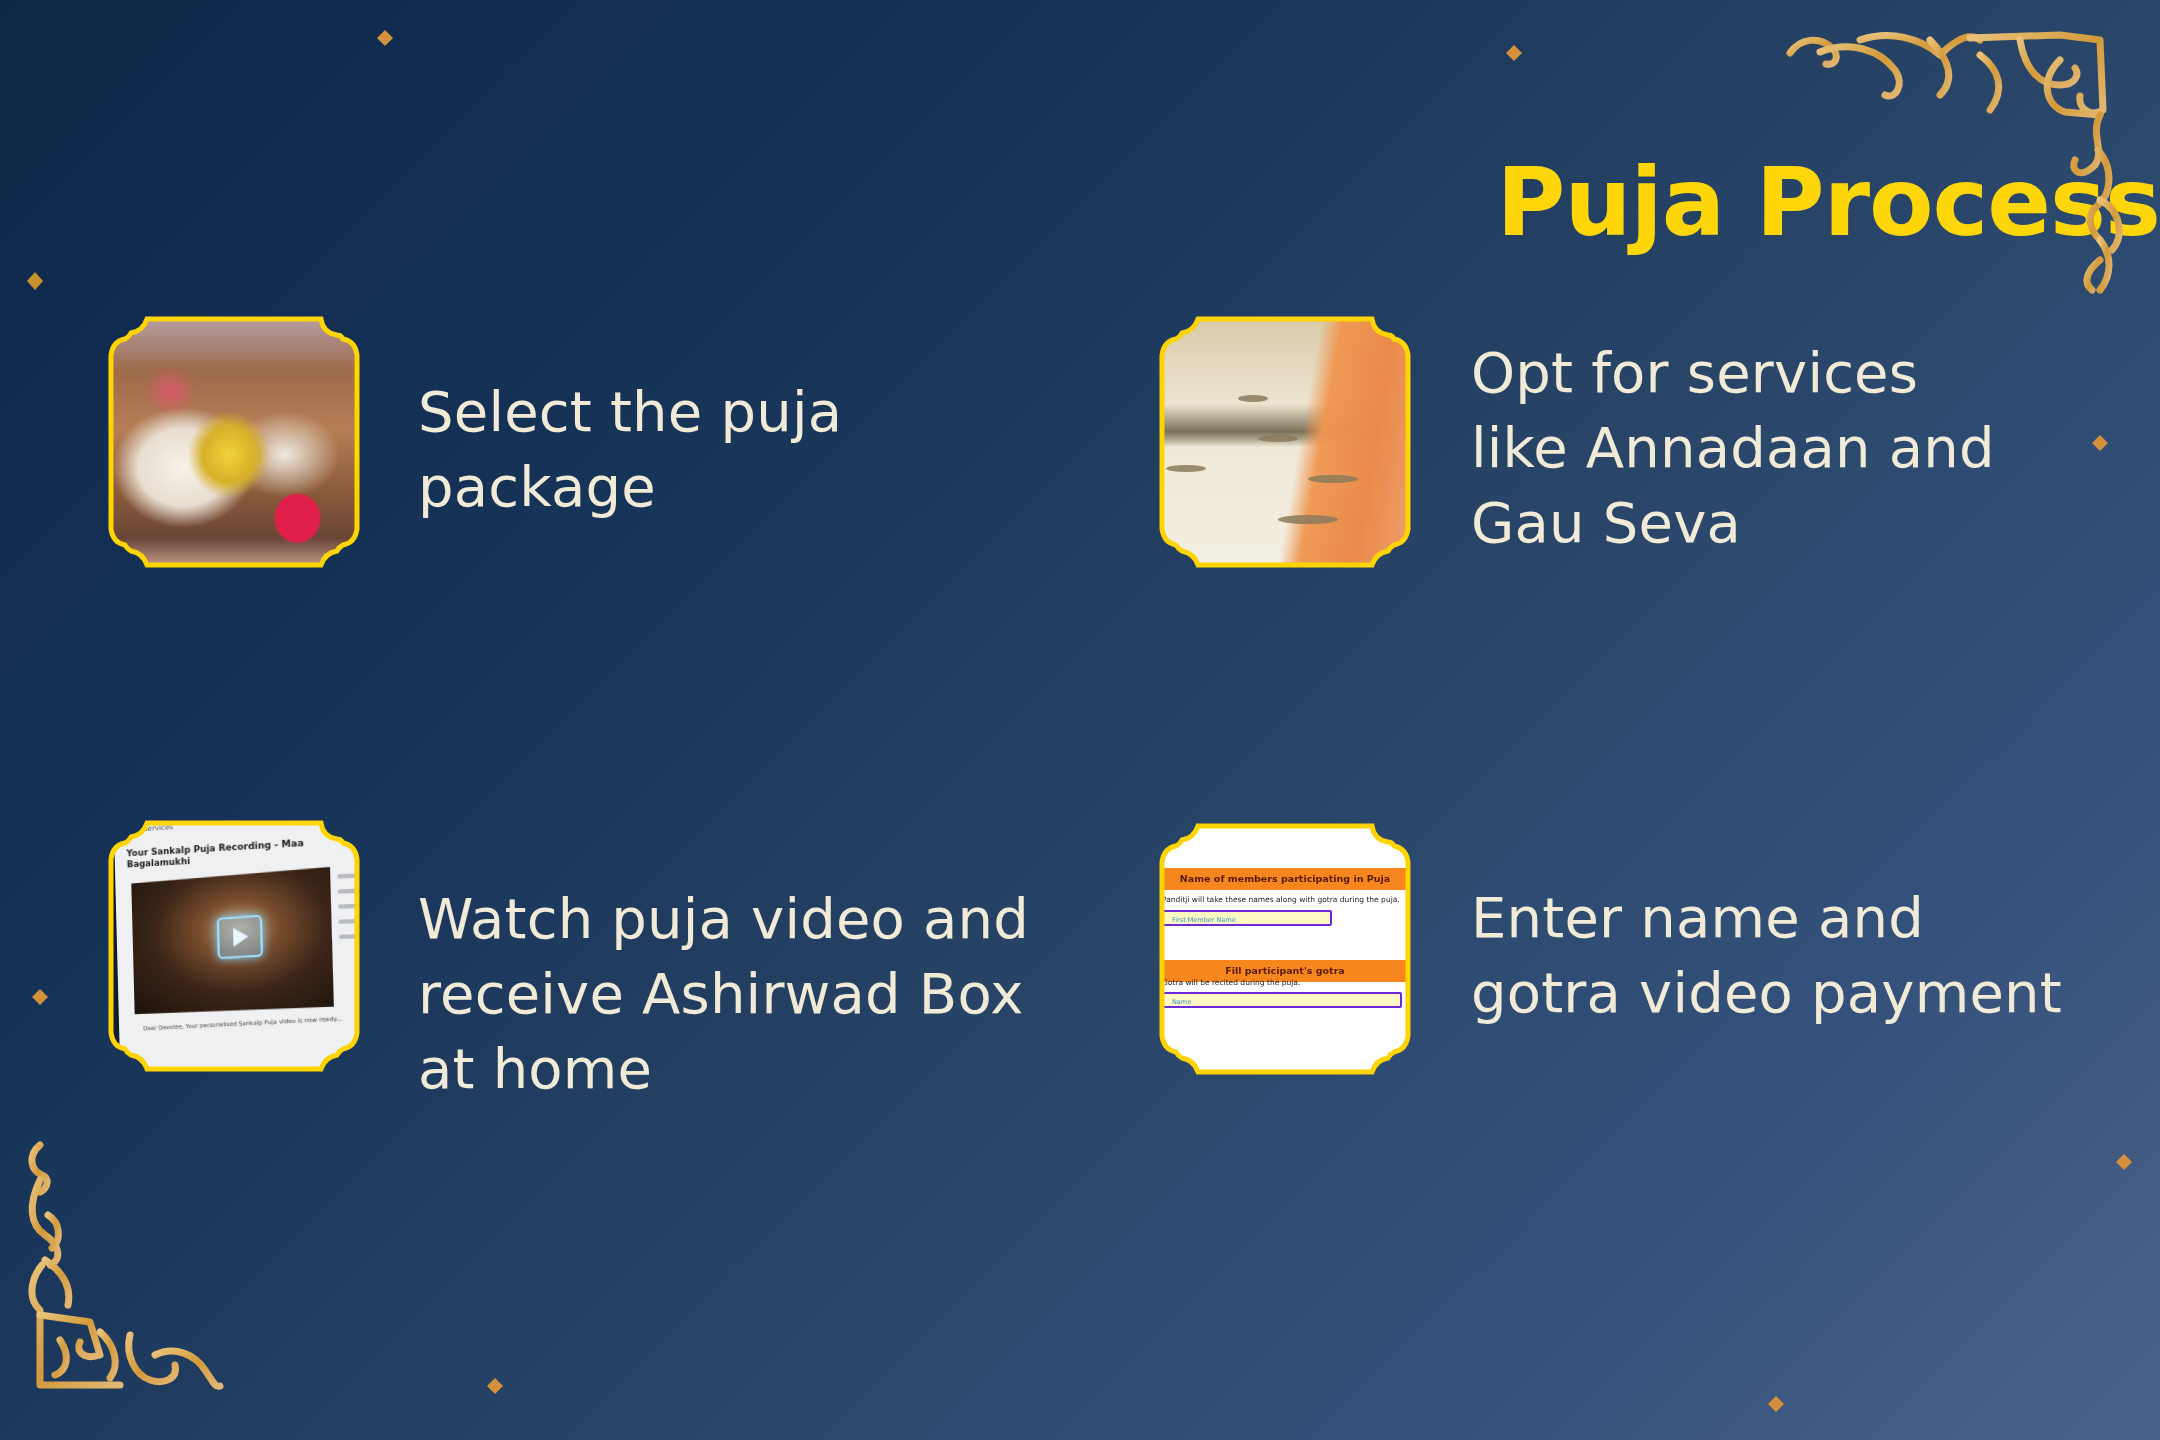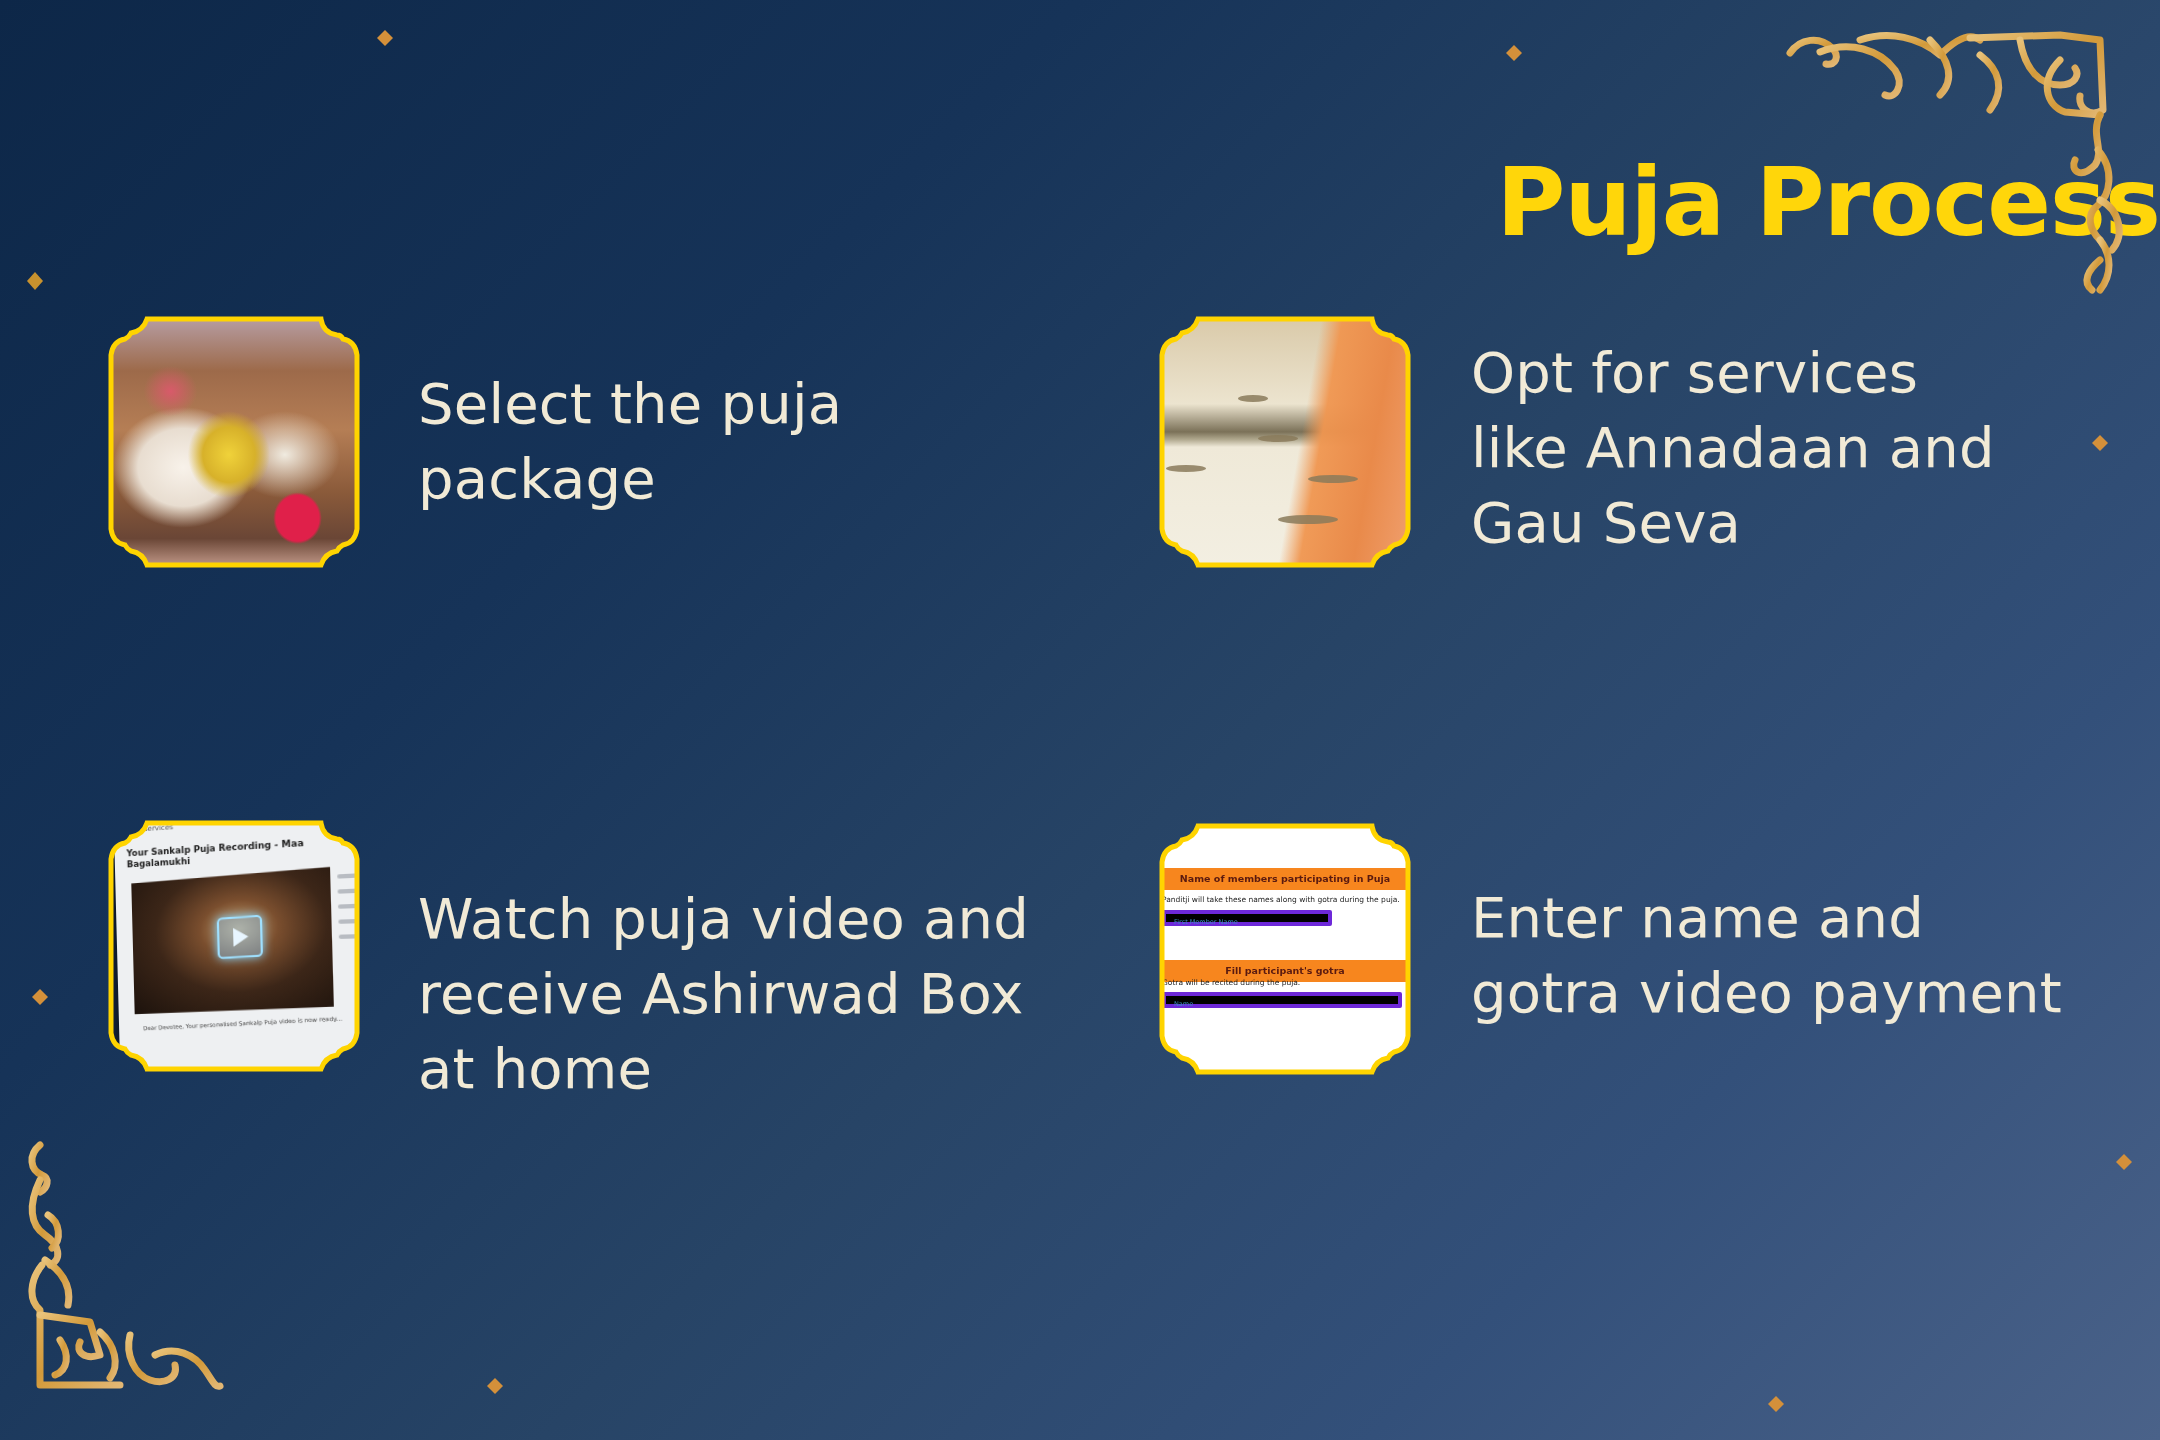--- a/index.html
+++ b/index.html
@@ -19,21 +19,21 @@
   .step-text {
     position: absolute; color: #F1EAD6; font-size: 56px; line-height: 75px;
     font-family: "DejaVu Sans", sans-serif; font-weight: 400; letter-spacing: 0.2px;
   }
   .ornament { position: absolute; }
 
   
   .form { position: absolute; left: 0; top: 0; width: 254px; height: 254px; background: #fff; font-family: "DejaVu Sans", sans-serif; }
   .form .hdr { position: absolute; left: 3px; right: 3px; height: 22px; background: #F7861E; color: #5a1a10; font-size: 9.5px; font-weight: 700; text-align: center; line-height: 22px; }
   .form .txt { position: absolute; left: 4px; font-size: 7.5px; color: #222; white-space: nowrap; }
-  .form .inp { position: absolute; left: 4px; height: 16px; border: 4px solid #6d28d9; border-radius: 2px; font-size: 6.5px; color: #3a8fc2; line-height: 16px; padding-left: 8px; box-sizing: border-box; background: #000000; }
+  .form .inp { position: absolute; left: 4px; height: 16px; border: 2px solid #6d28d9; border-radius: 2px; font-size: 6.5px; color: #3a8fc2; line-height: 16px; padding-left: 8px; box-sizing: border-box; background: #fef9c3; }
 
   
   .vid-wrap { position: absolute; left: 0; top: 0; width: 254px; height: 254px; background: #1a2c4a; overflow: hidden; }
   .vid-card {
     position: absolute; left: 10px; top: -6px; width: 250px; height: 268px; background: #eef0f2;
     transform: perspective(400px) rotateY(-8deg) rotateZ(-1.5deg); transform-origin: left center;
     box-shadow: -6px 0 8px rgba(0,0,0,0.45); font-family: "DejaVu Sans", sans-serif;
   }
   .vid-card .crumb { position: absolute; left: 2px; top: 14px; font-size: 7px; color: #555; }
   .vid-card .vtitle { position: absolute; left: 12px; top: 36px; width: 180px; font-size: 8.5px; font-weight: 700; color: #222; line-height: 11px; }
@@ -159,21 +159,21 @@
 </svg>
 
 <div class="frame" style="left:107px;top:315px">
   <div class="clip" style="clip-path:url(#notch)">
     <div class="photo1"></div>
   </div>
   <svg class="border" viewBox="0 0 254 254">
       <path d="M40,4 L214,4 Q216,18 230,20 Q234,20 236,24 Q248,26 250,40 L250,214 Q248,228 236,230 Q232,232 230,236 Q218,238 214,250 L40,250 Q36,238 24,236 Q20,234 18,230 Q6,228 4,214 L4,40 Q6,26 18,24 Q22,22 24,18 Q36,16 40,4 Z" fill="none" stroke="#FFD400" stroke-width="5"></path>
     </svg>
 </div>
-<div class="step-text" style="left:418px;top:366px;width:600px">Select the puja package</div>
+<div class="step-text" style="left:418px;top:374px;width:600px">Select the puja package</div>
 
 <div class="frame" style="left:1158px;top:315px">
   <div class="clip" style="clip-path:url(#notch)">
     <div class="photo2">
       <div class="row" style="left:8px;top:150px;width:40px"></div>
       <div class="row" style="left:120px;top:200px;width:60px;height:9px"></div>
       <div class="row" style="left:150px;top:160px;width:50px;height:8px"></div>
       <div class="row" style="left:100px;top:120px;width:40px"></div>
       <div class="row" style="left:80px;top:80px;width:30px"></div>
     </div>

